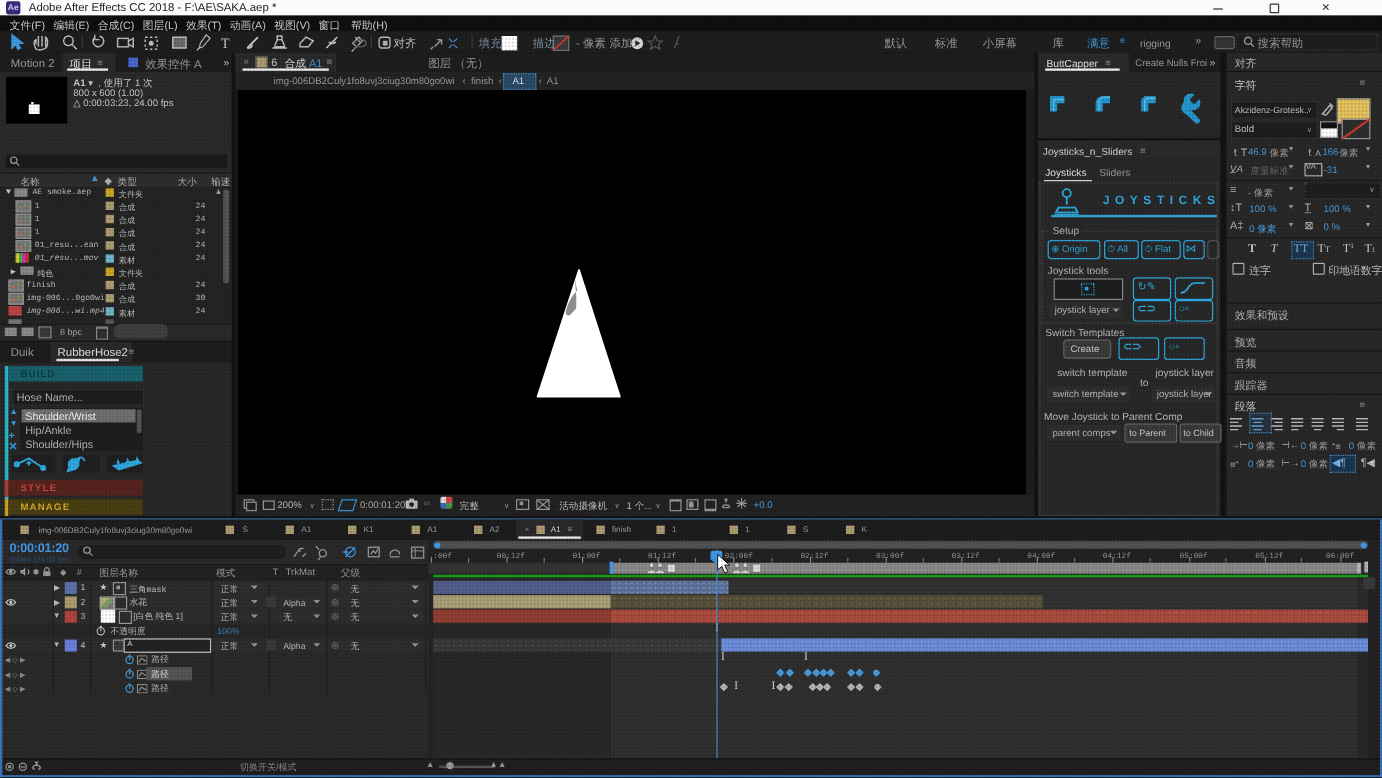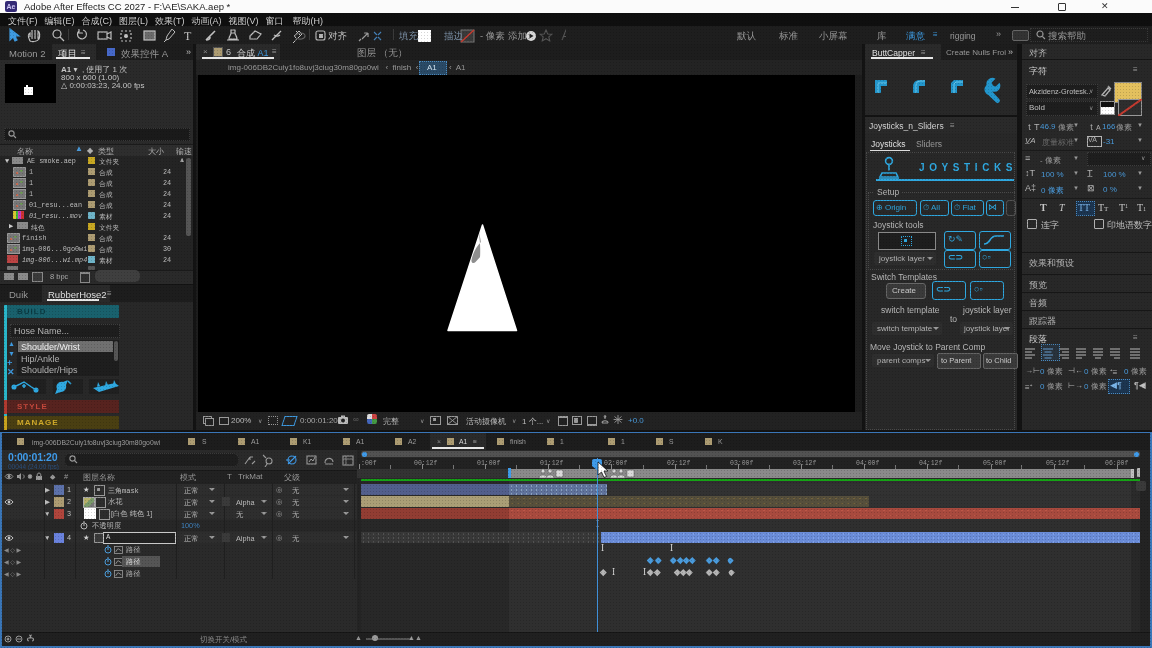--- a/index.html
+++ b/index.html
@@ -16,21 +16,21 @@
   .kfb{background:#4a9bdc;}
   .kfg{background:#b5b5b5;}
   .ibeam{position:absolute;width:7px;height:9px;color:#d5d5d5;font-size:9.5px;line-height:9px;text-align:center;font-family:"Liberation Serif",serif;}
 </style>
 </head>
 <body>
 <div id="app">
 
   <div class="abs" style="left:0;top:0;width:1152px;height:13px;background:#fbfbfb;"></div>
   <div class="abs" style="left:5px;top:1px;width:12px;height:11px;background:#342a75;border-radius:2px;color:#cfc7f5;font-size:7px;font-weight:bold;text-align:center;line-height:11px;">Ae</div>
-  <div class="tx" style="left:24px;top:1px;font-size:9.5px;color:#222222;">Adobe After Effects CC 2027 - F:\AE\SAKA.aep *</div>
+  <div class="tx" style="left:24px;top:1px;font-size:9.5px;color:#222222;">Adobe After Effects CC 2018 - F:\AE\SAKA.aep *</div>
   <div class="abs" style="left:1011px;top:7px;width:8px;height:1px;background:#333333;"></div>
   <div class="abs" style="left:1058px;top:3px;width:6px;height:6px;border:1px solid #333;border-radius:1px;"></div>
   <div class="tx" style="left:1101px;top:1px;font-size:9px;color:#333333;">✕</div>
 
   <div class="abs" style="left:0;top:13px;width:1152px;height:13px;background:#0f0f0f;"></div>
   <div class="tx" style="left:8px;top:14.5px;font-size:9px;color:#cfcfcf;">
       <span style="margin-right:7px;">文件(F)</span><span style="margin-right:7px;">编辑(E)</span><span style="margin-right:7px;">合成(C)</span><span style="margin-right:7px;">图层(L)</span><span style="margin-right:7px;">效果(T)</span><span style="margin-right:7px;">动画(A)</span><span style="margin-right:7px;">视图(V)</span><span style="margin-right:9px;">窗口</span><span>帮助(H)</span></div>
 
   <div class="abs" style="left:0;top:26px;width:1152px;height:18px;background:#1e1e1e;border-bottom:1px solid #131313;"></div>
   <div id="tools">

